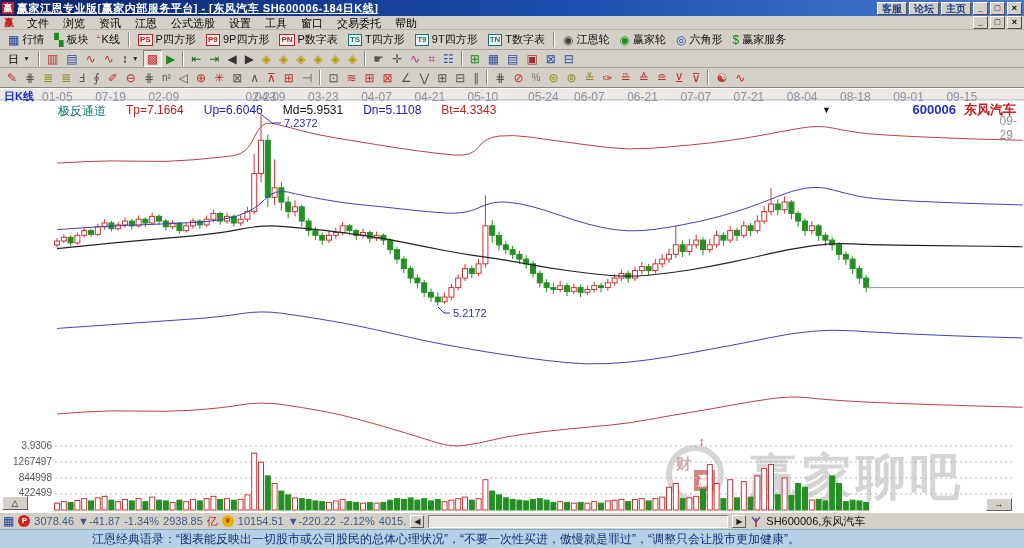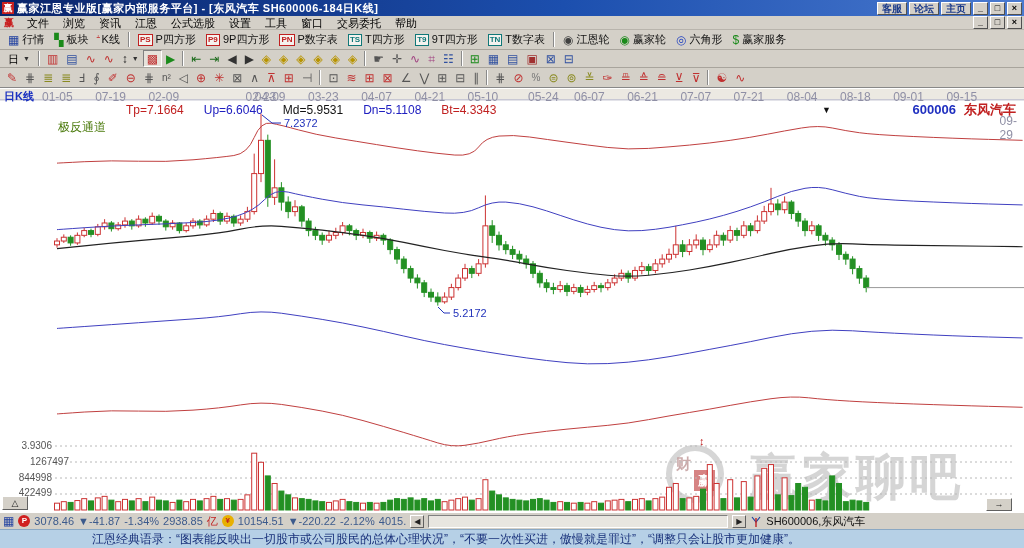--- a/index.html
+++ b/index.html
@@ -3,21 +3,21 @@
 <meta charset="utf-8">
 <style>
   html,body{margin:0;padding:0;width:1024px;height:548px;overflow:hidden;
     font-family:"Liberation Sans",sans-serif;background:#d4d0c8;}
   *{box-sizing:border-box;}
   
   .titlebar{height:16px;background:linear-gradient(90deg,#0a246a 0%,#1c4fae 55%,#4a7ad0 100%);
     display:flex;align-items:center;padding:0 2px;color:#fff;font-size:11px;font-weight:bold;}
   .titlebar .logo{width:12px;height:12px;background:#c82020;color:#fff;font-size:9px;line-height:12px;
     text-align:center;margin-right:3px;flex:0 0 auto;font-weight:bold;}
-  .titlebar .ttl{white-space:nowrap;overflow:hidden;flex:1 1 auto;letter-spacing:.5px;}
+  .titlebar .ttl{white-space:nowrap;overflow:hidden;flex:1 1 auto;letter-spacing:.5px;text-decoration:underline;}
   .tbtn{background:#d4d0c8;color:#1a3a8a;border:1px solid;border-color:#fff #505050 #505050 #fff;
     font-size:10px;font-weight:bold;padding:0 4px;height:13px;line-height:11px;margin-left:2px;cursor:default;}
   .winbtn{width:15px;height:13px;background:#d4d0c8;border:1px solid;border-color:#fff #505050 #505050 #fff;
     color:#000;font-size:9px;line-height:11px;text-align:center;margin-left:2px;font-weight:bold;}
   
   .menubar{height:14px;background:#d4d0c8;display:flex;align-items:center;font-size:11px;color:#000;
     border-bottom:1px solid #b8b4ac;padding:0 2px;}
   .menubar .mlogo{color:#c82020;font-weight:bold;font-size:10px;margin:0 6px 0 2px;}
   .menu-item{padding:0 7px;height:14px;line-height:14px;white-space:nowrap;}
   .menubar .spacer{flex:1;}
@@ -38,21 +38,21 @@
   .pressed{border-color:#808080 #fff #fff #808080;background:#e6e2da;}
   .dd-arrow{font-size:7px;color:#333;margin-left:1px;}
   
   .chart{position:relative;height:424px;background:#fff;border-top:1px solid #fff;overflow:hidden;}
   .chart-topstrip{position:absolute;left:0;top:0;width:100%;height:11px;background:#ece9e2;
     border-bottom:1px solid #c8c8d4;}
   .kline-tab{position:absolute;left:4px;top:0px;color:#1a30c0;font-size:11px;font-weight:bold;z-index:4;}
   .date-label{position:absolute;top:1px;font-size:12px;color:#8f8fa5;z-index:3;}
   .ind-row{position:absolute;left:58px;top:14px;font-size:12px;z-index:3;display:flex;}
   .ind-row span{margin-right:20px;white-space:nowrap;}
-  .ind-name{color:#4d7c0f;margin-top:16px;}
+  .ind-name{color:#0f766e;}
   .ind-red{color:#c02020;}
   .ind-blue{color:#2020c0;}
   .ind-black{color:#111;text-align:right;}
   .stock-id{position:absolute;right:8px;top:12px;font-size:13px;font-weight:bold;z-index:3;}
   .stock-id .code{color:#2030c0;margin-right:8px;}
   .stock-id .name{color:#c02020;}
   .wm1{position:absolute;left:700px;top:330px;font-size:21px;font-weight:bold;color:#b4b4b4;
     letter-spacing:2px;z-index:1;}
   .wm2-text{position:absolute;left:748px;top:355px;font-size:50px;font-weight:bold;
     color:rgba(185,185,185,0.6);letter-spacing:4px;z-index:1;}
@@ -442,21 +442,21 @@
   </div>
 
   <div class="wm2-logo">
     <span class="cai">财</span>
     <span class="ying">赢</span>
   </div>
   <div class="wm2-text">赢家聊吧</div>
 
   <div id="vol-scale">
       <div class="volscale" style="left: 2px; top: 351px;">3.9306</div>
-      <div class="volscale" style="left: 19px; top: 367px;">1267497</div>
+      <div class="volscale" style="left: 2px; top: 367px;">1267497</div>
       <div class="volscale" style="left: 2px; top: 383px;">844998</div>
       <div class="volscale" style="left: 2px; top: 398px;">422499</div>
     </div>
 
   <svg class="chartsvg" id="chart-svg" width="1024" height="424" viewBox="0 0 1024 424">
       <line x1="0" y1="11" x2="1024" y2="11" stroke="#c8c8d4" stroke-width="1"></line>
       <line x1="55" y1="357" x2="1012" y2="357" stroke="#b8b8b8" stroke-width="1" stroke-dasharray="2 3"></line>
       <line x1="55" y1="373" x2="1012" y2="373" stroke="#b8b8b8" stroke-width="1" stroke-dasharray="2 3"></line>
       <line x1="55" y1="389" x2="1012" y2="389" stroke="#b8b8b8" stroke-width="1" stroke-dasharray="2 3"></line>
       <line x1="55" y1="405" x2="1012" y2="405" stroke="#b8b8b8" stroke-width="1" stroke-dasharray="2 3"></line>

